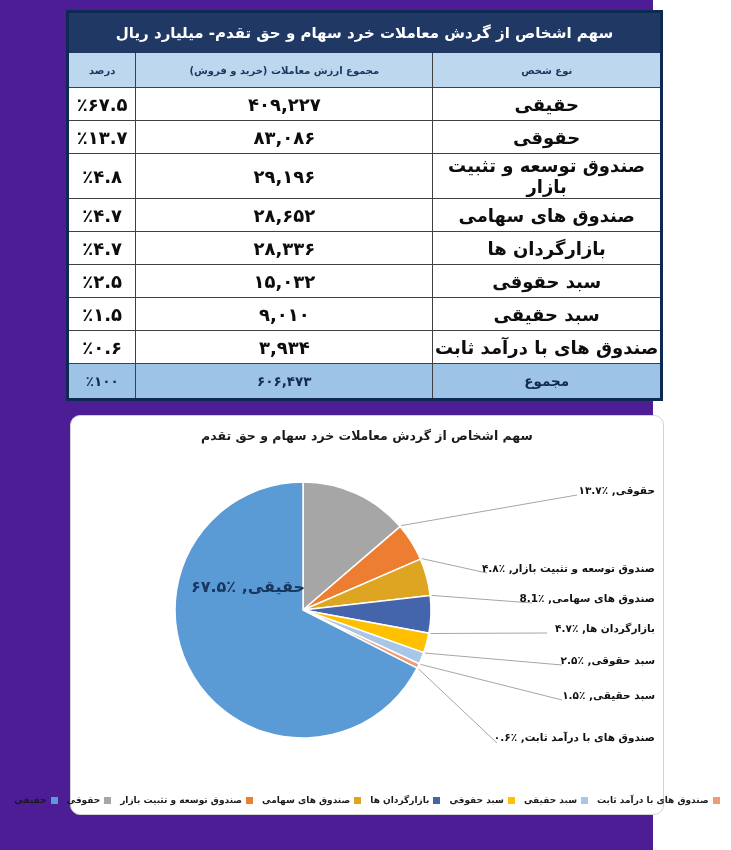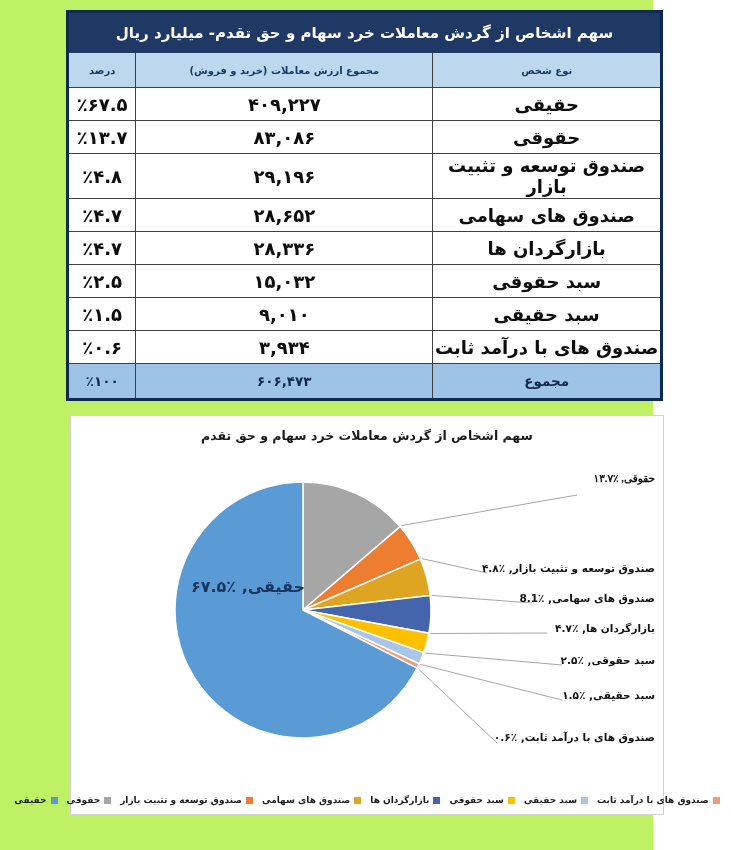--- a/index.html
+++ b/index.html
@@ -1,34 +1,34 @@
 <!DOCTYPE html>
 <html lang="fa"><head>
 <meta charset="utf-8">
 <style>
   html,body{margin:0;padding:0;width:731px;height:850px;background:#fff;overflow:hidden;
     font-family:"DejaVu Sans",sans-serif;}
-  .page{position:relative;width:653px;height:850px;background:#bef264;}
+  .page{position:relative;width:653px;height:850px;background:#4c1d95;}
 
   
   .table-wrap{position:absolute;left:66px;top:10px;width:597px;direction:rtl;}
   table.data{width:100%;border-collapse:collapse;border:3px solid #0f2a52;direction:rtl;}
   table.data th,table.data td{border:1px solid #404040;text-align:center;vertical-align:middle;}
   tr.title-row th{background:#1F3864;color:#fff;font-size:15px;font-weight:bold;height:37px;
     border:1px solid #1F3864;}
   tr.header-row th{background:#BDD7EE;color:#17375E;font-size:10px;font-weight:bold;height:32px;}
   tbody td{height:30px;font-size:18px;font-weight:bold;color:#0d0d0d;background:#fff;}
   td.c-type{width:38.5%;}
   td.c-value,th.c-value{width:50%;}
   td.c-percent,th.c-percent{width:11.5%;}
   tfoot td{background:#9DC3E6;color:#122b4e;font-size:13.5px;font-weight:bold;height:32px;}
 
   
   .chart-card{position:absolute;left:70px;top:415px;width:592px;height:398px;background:#fff;
-    border:1px solid #d2d2d2;border-radius:0;}
+    border:1px solid #d2d2d2;border-radius:10px;}
   .chart-title{position:absolute;top:12px;left:0;width:100%;text-align:center;direction:rtl;
     font-size:12.5px;font-weight:bold;color:#1a1a1a;}
   .pie-svg{position:absolute;left:0;top:0;width:592px;height:398px;}
   .slice-label{position:absolute;right:8px;white-space:nowrap;direction:rtl;font-size:10.5px;
     font-weight:bold;color:#111;line-height:14px;text-align:left;}
   .inside-label{position:absolute;left:177px;top:170px;transform:translate(-50%,-50%);
     white-space:nowrap;direction:rtl;font-size:16px;font-weight:bold;color:#17375E;}
   .legend{position:absolute;left:0;bottom:9px;width:100%;display:flex;flex-direction:row;
     justify-content:center;align-items:center;gap:9px;direction:ltr;}
   .legend-item{display:flex;flex-direction:row;align-items:center;gap:4px;white-space:nowrap;}
@@ -118,21 +118,21 @@
         <line x1="330.2" y1="109.6" x2="506" y2="79" stroke="#A6A6A6" stroke-width="1"></line>
         <line x1="350.8" y1="142.6" x2="416" y2="157" stroke="#A6A6A6" stroke-width="1"></line>
         <line x1="360.7" y1="179.4" x2="461" y2="187" stroke="#A6A6A6" stroke-width="1"></line>
         <line x1="359.4" y1="217.5" x2="476" y2="217" stroke="#A6A6A6" stroke-width="1"></line>
         <line x1="354.1" y1="237.1" x2="491" y2="249" stroke="#A6A6A6" stroke-width="1"></line>
         <line x1="349.5" y1="248.4" x2="491" y2="284" stroke="#A6A6A6" stroke-width="1"></line>
         <line x1="347.4" y1="252.8" x2="426" y2="327" stroke="#A6A6A6" stroke-width="1"></line>
       </svg>
     <div class="inside-label">حقیقی, ٪۶۷.۵</div>
     <div id="outside-labels">
-        <div class="slice-label" style="top: 56px; font-family: Liberation Serif, serif;">حقوقی, ٪۱۳.۷</div>
+        <div class="slice-label" style="top: 67px;">حقوقی, ٪۱۳.۷</div>
         <div class="slice-label" style="top: 145px;">صندوق توسعه و تثبیت بازار, ٪۴.۸</div>
         <div class="slice-label" style="top: 175px;">صندوق های سهامی, ٪8.1</div>
         <div class="slice-label" style="top: 205px;">بازارگردان ها, ٪۴.۷</div>
         <div class="slice-label" style="top: 237px;">سبد حقوقی, ٪۲.۵</div>
         <div class="slice-label" style="top: 272px;">سبد حقیقی, ٪۱.۵</div>
         <div class="slice-label" style="top: 314px;">صندوق های با درآمد ثابت, ٪۰.۶</div>
       </div>
     <div class="legend" id="legend">
         <span class="legend-item">
           <span class="legend-label">حقیقی</span>

